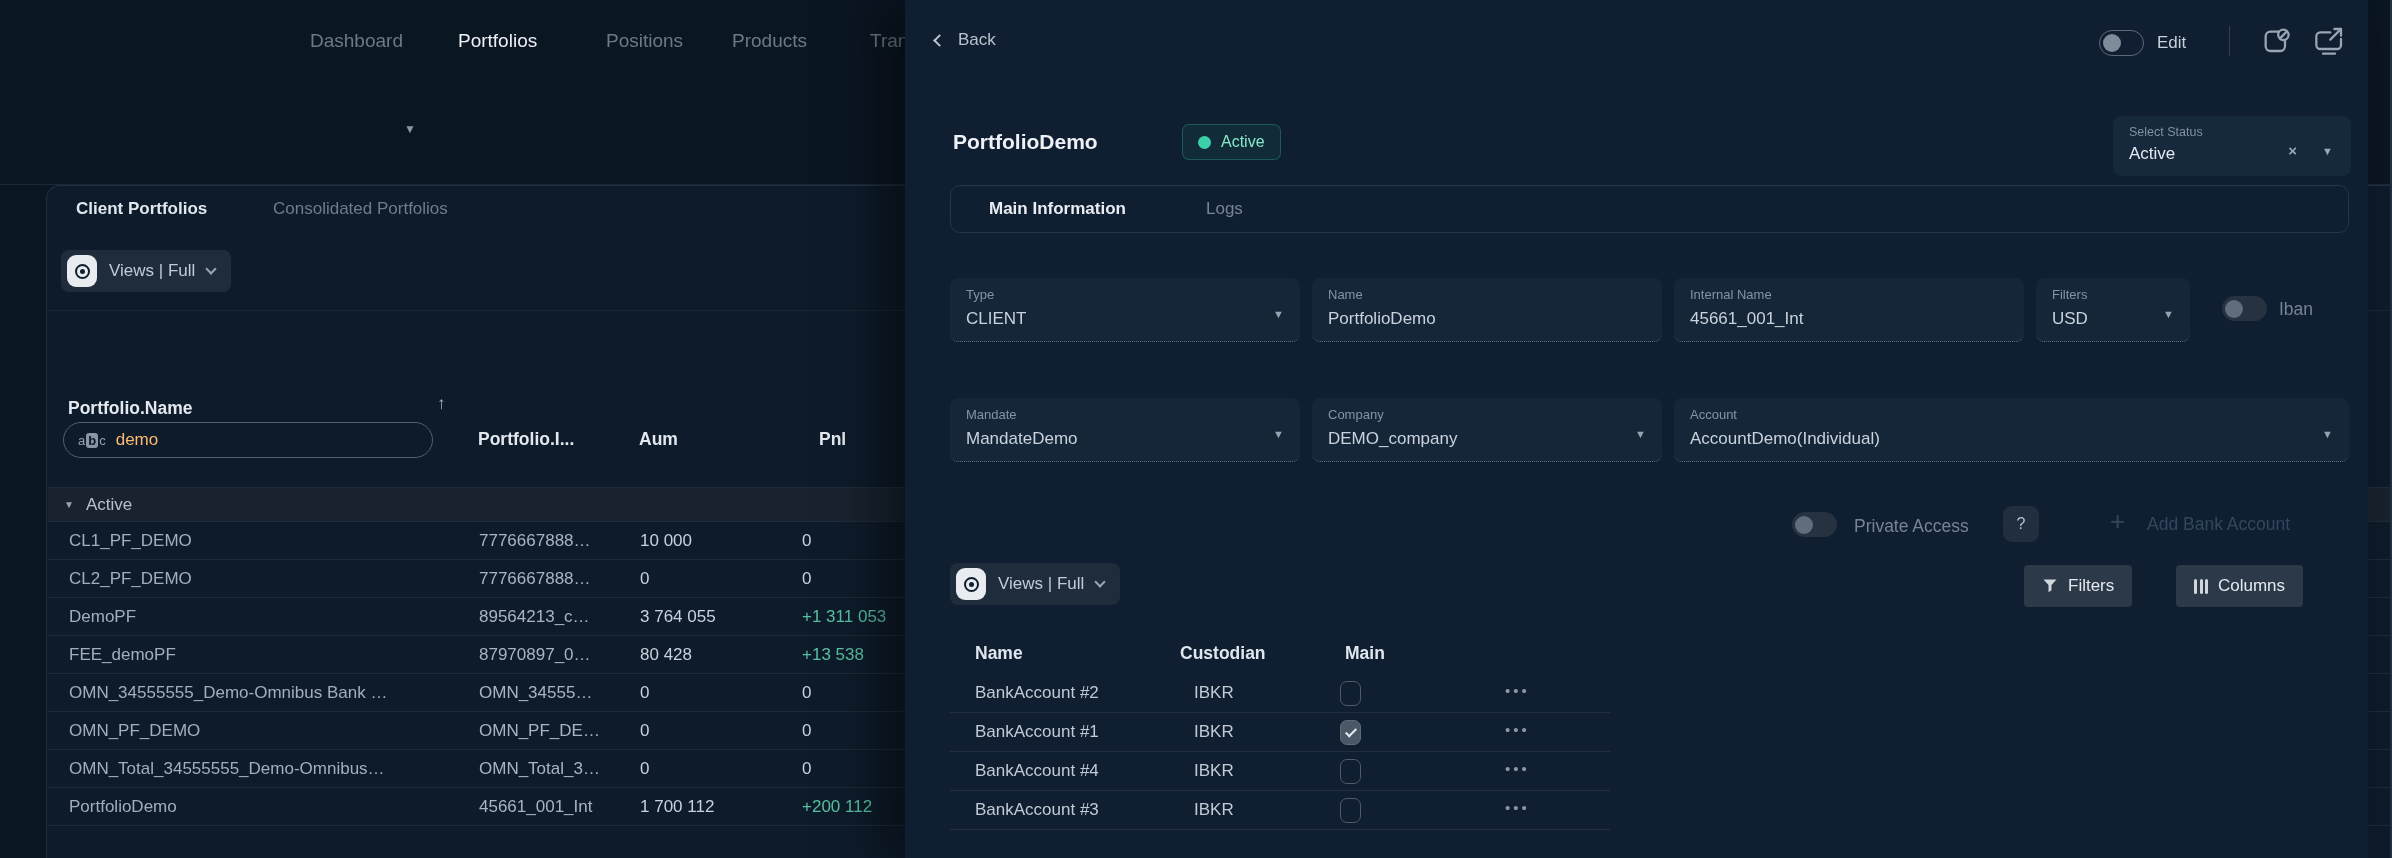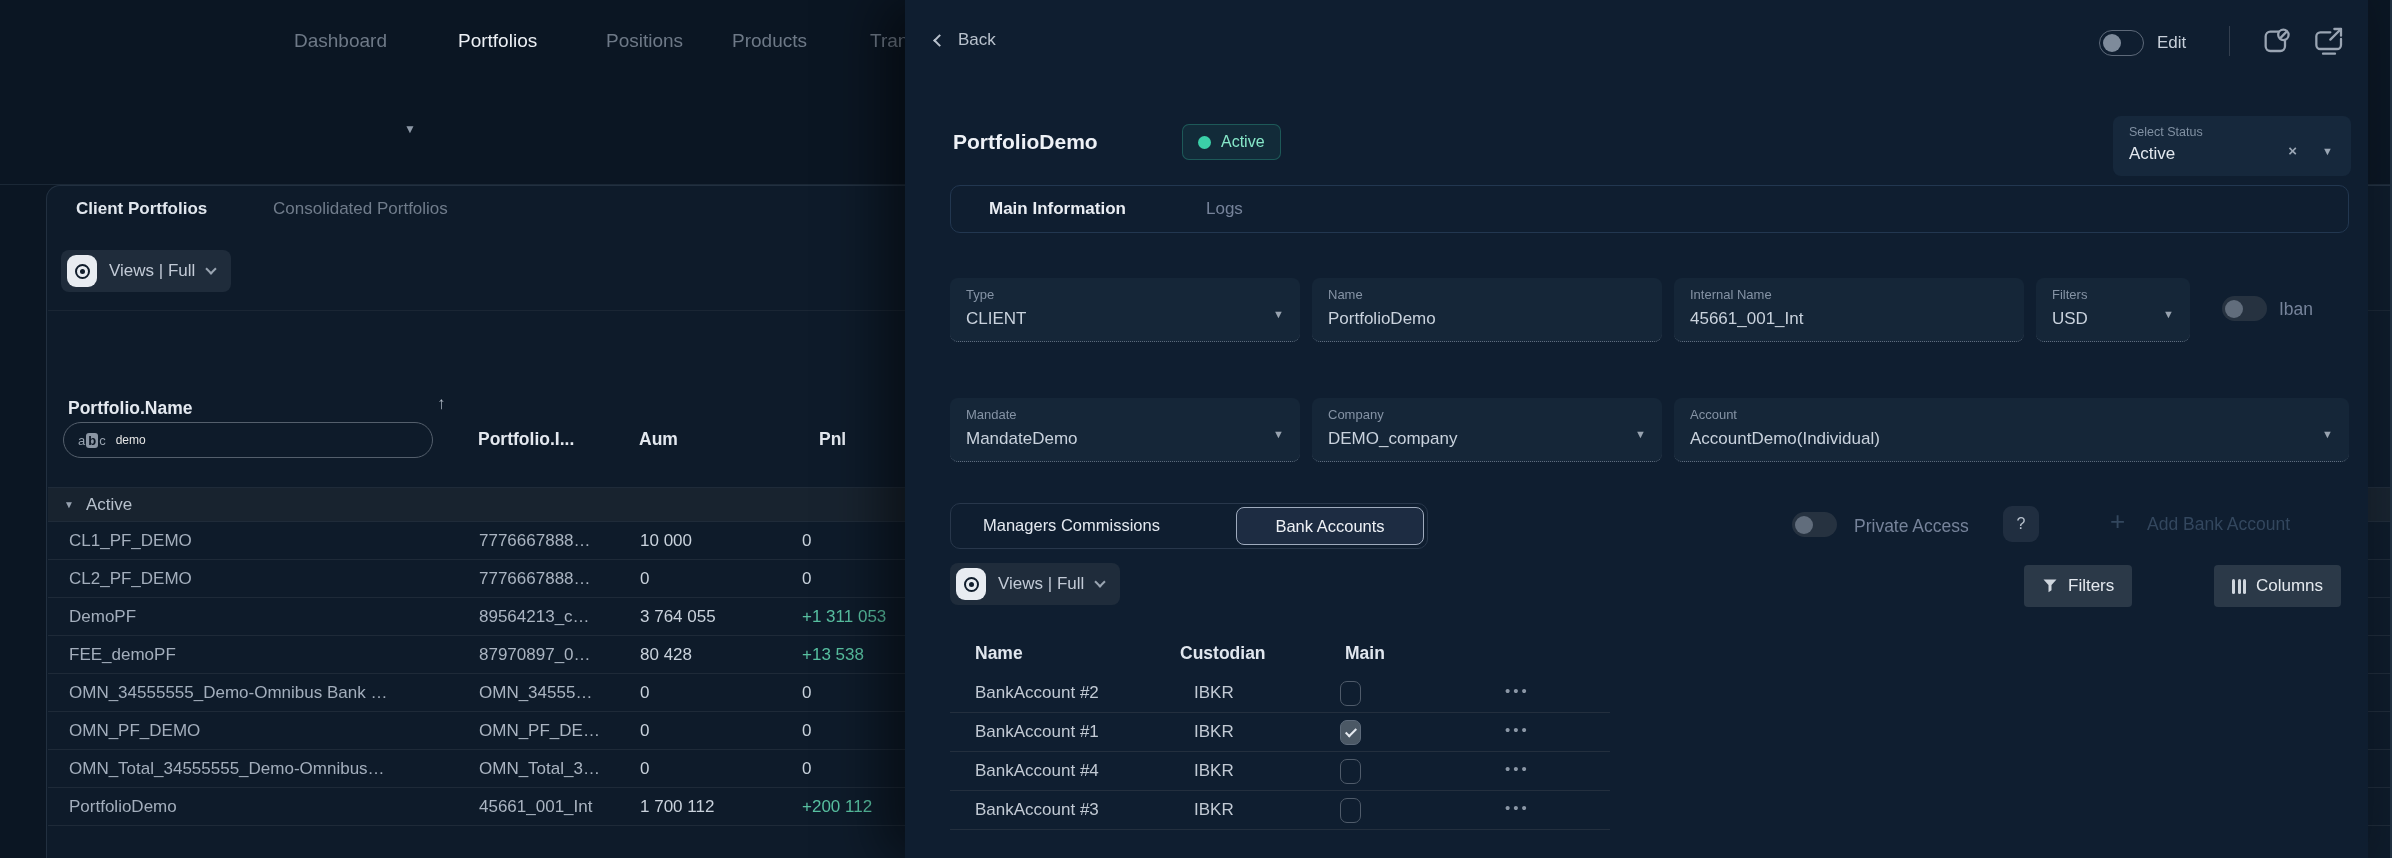--- a/index.html
+++ b/index.html
@@ -30,21 +30,21 @@
   .eyedot { width:5px; height:5px; background:#101d2c; border-radius:50%; }
   .views-label { font-size:17px; color:#c2cad6; }
   .chev-down { width:8px; height:8px; border-right:2px solid #9aa5b2; border-bottom:2px solid #9aa5b2; transform:rotate(45deg); margin-top:-4px; }
   .card-divider { position:absolute; left:1px; top:124px; right:0; height:1px; background:#1a2634; }
 
   .sort-col { position:absolute; left:21px; top:212px; font-size:17.5px; font-weight:bold; color:#e3e8ef; }
   .sort-arrow { position:absolute; left:390px; top:208px; font-size:17px; color:#aeb8c4; }
   .filter-input { position:absolute; left:16px; top:236px; width:370px; height:36px; border:1.5px solid #545f6c; border-radius:18px; display:flex; align-items:center; gap:10px; padding:0 14px; cursor:text; }
   .abc { font-size:13px; color:#97a2af; display:flex; align-items:center; }
   .abc b { background:#8a95a3; color:#0b1624; border-radius:3px; padding:0 2px; margin:0 1px; font-weight:bold; }
-  .filter-value { font-size:12px; color:#e5e5e5; }
+  .filter-value { font-size:17px; color:#fdba74; }
   .colhdr { position:absolute; top:243px; font-size:17.5px; font-weight:bold; color:#e3e8ef; }
 
   .group-row { position:absolute; left:1px; right:0; top:301px; height:35px; background:#18232f; border-top:1px solid #1f2b39; border-bottom:1px solid #1f2b39; display:flex; align-items:center; cursor:pointer; }
   .group-caret { margin-left:16px; font-size:10px; color:#97a2b0; }
   .group-label { margin-left:12px; font-size:17px; color:#b7c1cc; }
 
   .lrows { position:absolute; left:1px; right:0; top:336px; }
   .lrow { position:relative; height:38px; border-bottom:1px solid #1e2a38; cursor:pointer; }
   .lrow span { position:absolute; top:9px; font-size:17px; white-space:nowrap; }
   .c-name { left:21px; color:#a3aebc; max-width:400px; overflow:hidden; }
@@ -113,21 +113,21 @@
   .dots { position:absolute; left:555px; top:8px; font-size:15px; letter-spacing:3px; color:#8b97a6; cursor:pointer; }
 
   .edge-line { position:absolute; right:0; top:0; width:2px; height:858px; background:#203040; }
 </style>
 </head>
 <body>
 
 <div class="app">
 
   <div class="topnav">
-    <span class="nav-item" style="left:294px">Dashboard</span>
+    <span class="nav-item" style="left:310px">Dashboard</span>
     <span class="nav-item active" style="left:458px">Portfolios</span>
     <span class="nav-item" style="left:606px">Positions</span>
     <span class="nav-item" style="left:732px">Products</span>
     <span class="nav-item" style="left:870px">Transactions</span>
   </div>
 
   <span class="title-caret">▼</span>
   <div class="hdr-divider"></div>
 
   <div class="card">
@@ -294,24 +294,20 @@
       <span class="f-label">Company</span>
       <span class="f-value">DEMO_company</span>
       <span class="f-caret">▼</span>
     </div>
     <div class="field" style="left:769px; top:398px; width:675px;">
       <span class="f-label">Account</span>
       <span class="f-value">AccountDemo(Individual)</span>
       <span class="f-caret">▼</span>
     </div>
 
-    <div class="subtabs">
-      <span class="subtab-idle">Managers Commissions</span>
-      <span class="subtab-active">Bank Accounts</span>
-    </div>
     <span class="toggle filled" style="left:887px; top:512px;">
         <span class="knob"></span>
       </span>
     <span class="pa-label" style="left:949px; top:516px;">Private Access</span>
     <span class="helpbox">?</span>
     <span class="add-plus">+</span>
     <span class="add-label">Add Bank Account</span>
 
     <div class="views-btn" style="left:45px; top:563px; position:absolute;">
       <span class="eyebox">
@@ -321,21 +317,21 @@
         </span>
       <span class="views-label">Views | Full</span>
       <span class="chev-down"></span>
     </div>
     <div class="btn" style="left:1119px; top:565px;">
       <svg width="16" height="16" viewBox="0 0 16 16">
           <path d="M1.5 1.5h13l-5 5.6v5.2l-3 2V7.1l-5-5.6z" fill="#cfd6de"></path>
         </svg>
       <span>Filters</span>
     </div>
-    <div class="btn" style="left:1309px; top:565px;">
+    <div class="btn" style="left:1271px; top:565px;">
       <span class="colbars">
           <i></i>
           <i></i>
           <i></i>
         </span>
       <span>Columns</span>
     </div>
 
     <span class="bank-hdr" style="left:70px">Name</span>
     <span class="bank-hdr" style="left:275px">Custodian</span>

